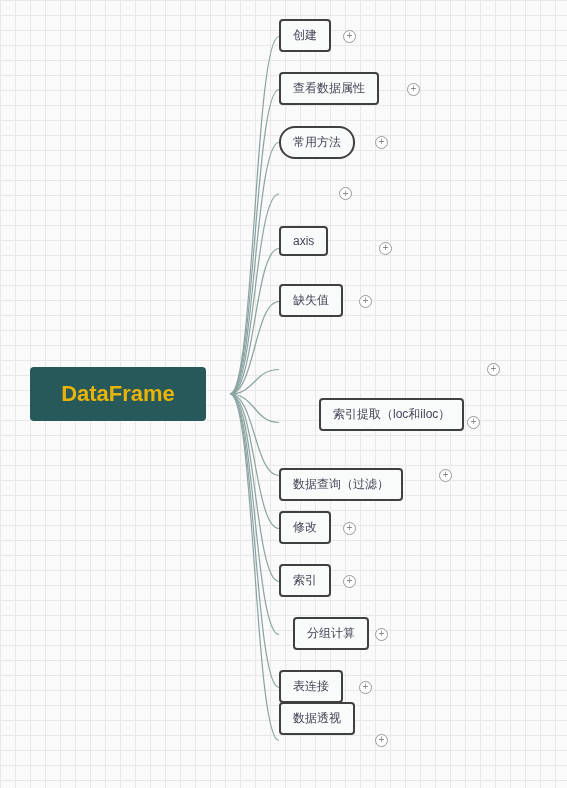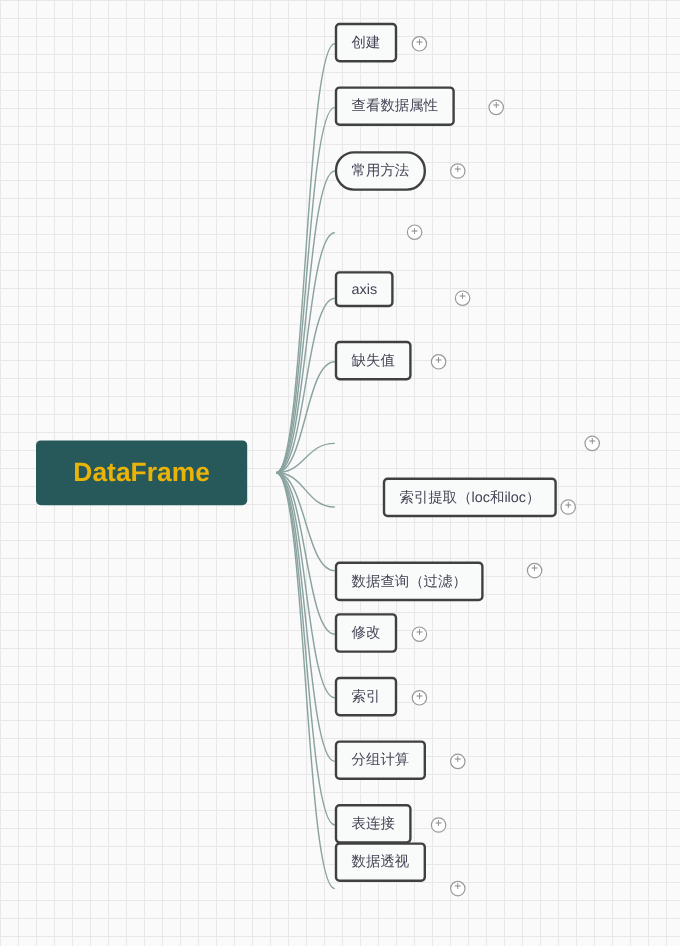--- a/index.html
+++ b/index.html
@@ -131,21 +131,21 @@
   </div>
   <div class="child-node" style="left:279px; top:468px;">
     <span>数据查询（过滤）</span>
   </div>
   <div class="child-node" style="left:279px; top:511px;">
     <span>修改</span>
   </div>
   <div class="child-node" style="left:279px; top:564px;">
     <span>索引</span>
   </div>
-  <div class="child-node" style="left:279px; top:617px;">
+  <div class="child-node" style="left:293px; top:617px;">
     <span>分组计算</span>
   </div>
   <div class="child-node" style="left:279px; top:670px;align-items:center;">
     <span>表连接</span>
   </div>
   <div class="child-node" style="left:279px; top:702px;">
     <span>数据透视</span>
   </div>
 
 <span class="expand-icon" style="left: 343px; top: 29.5px;"></span>

